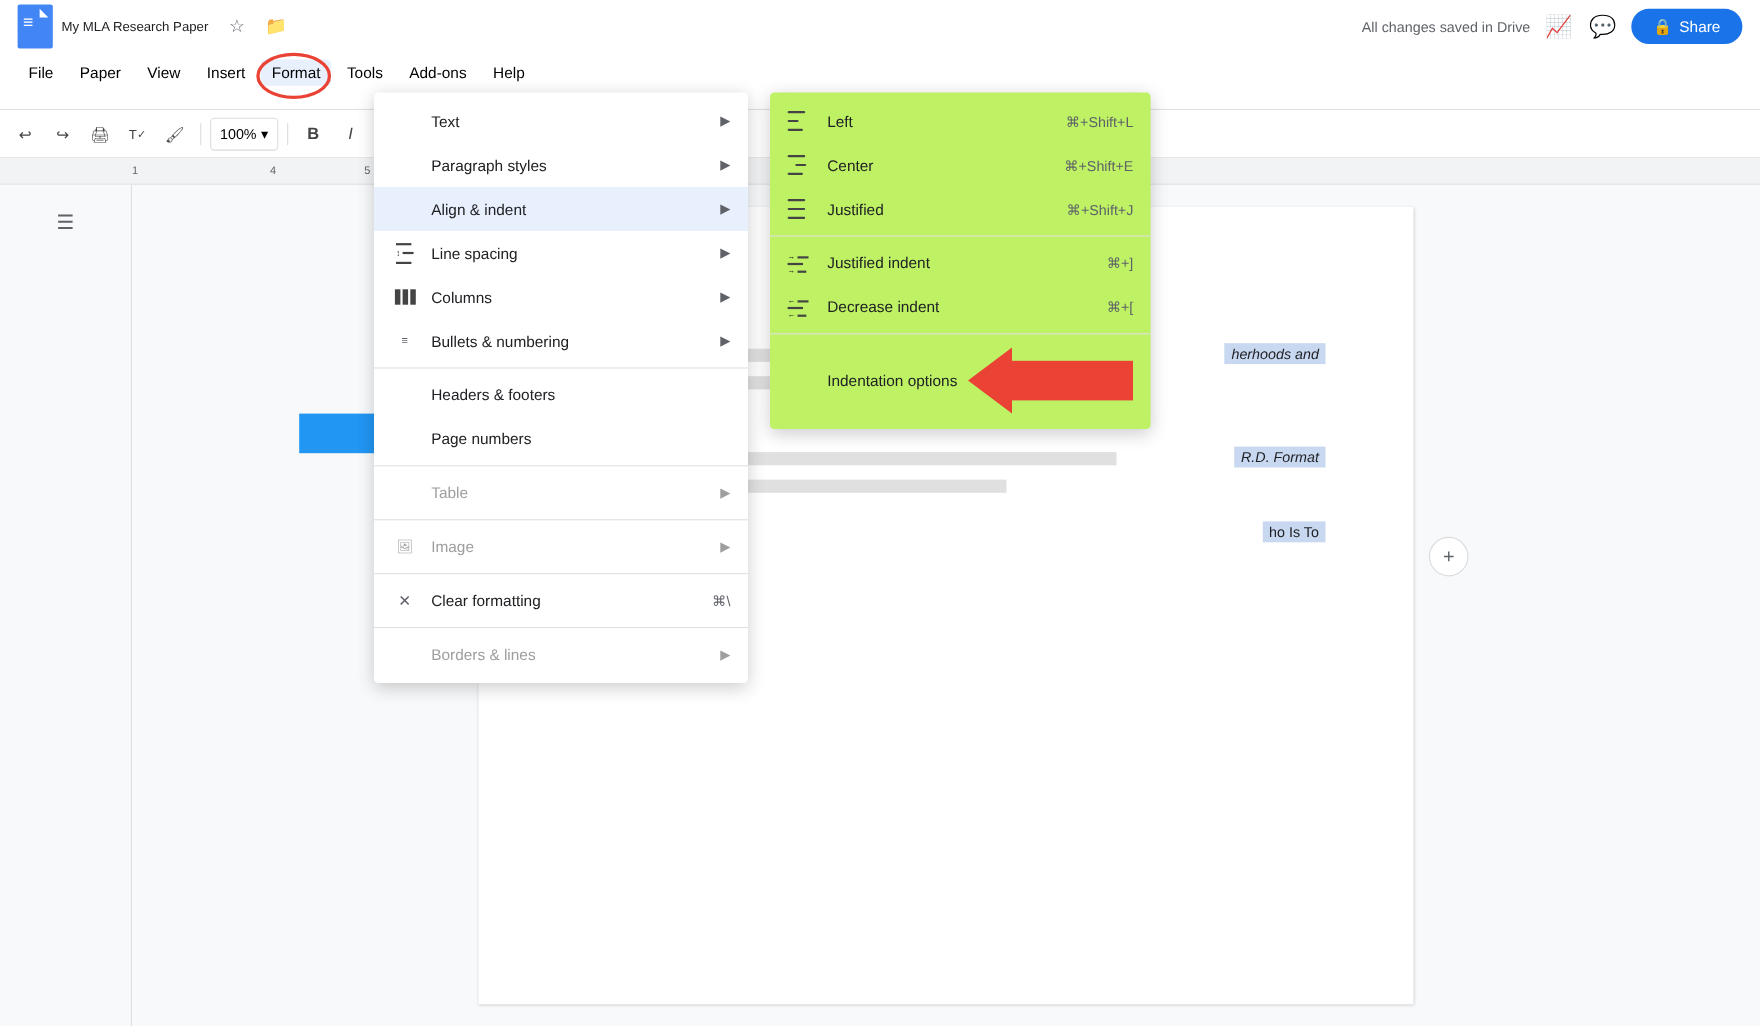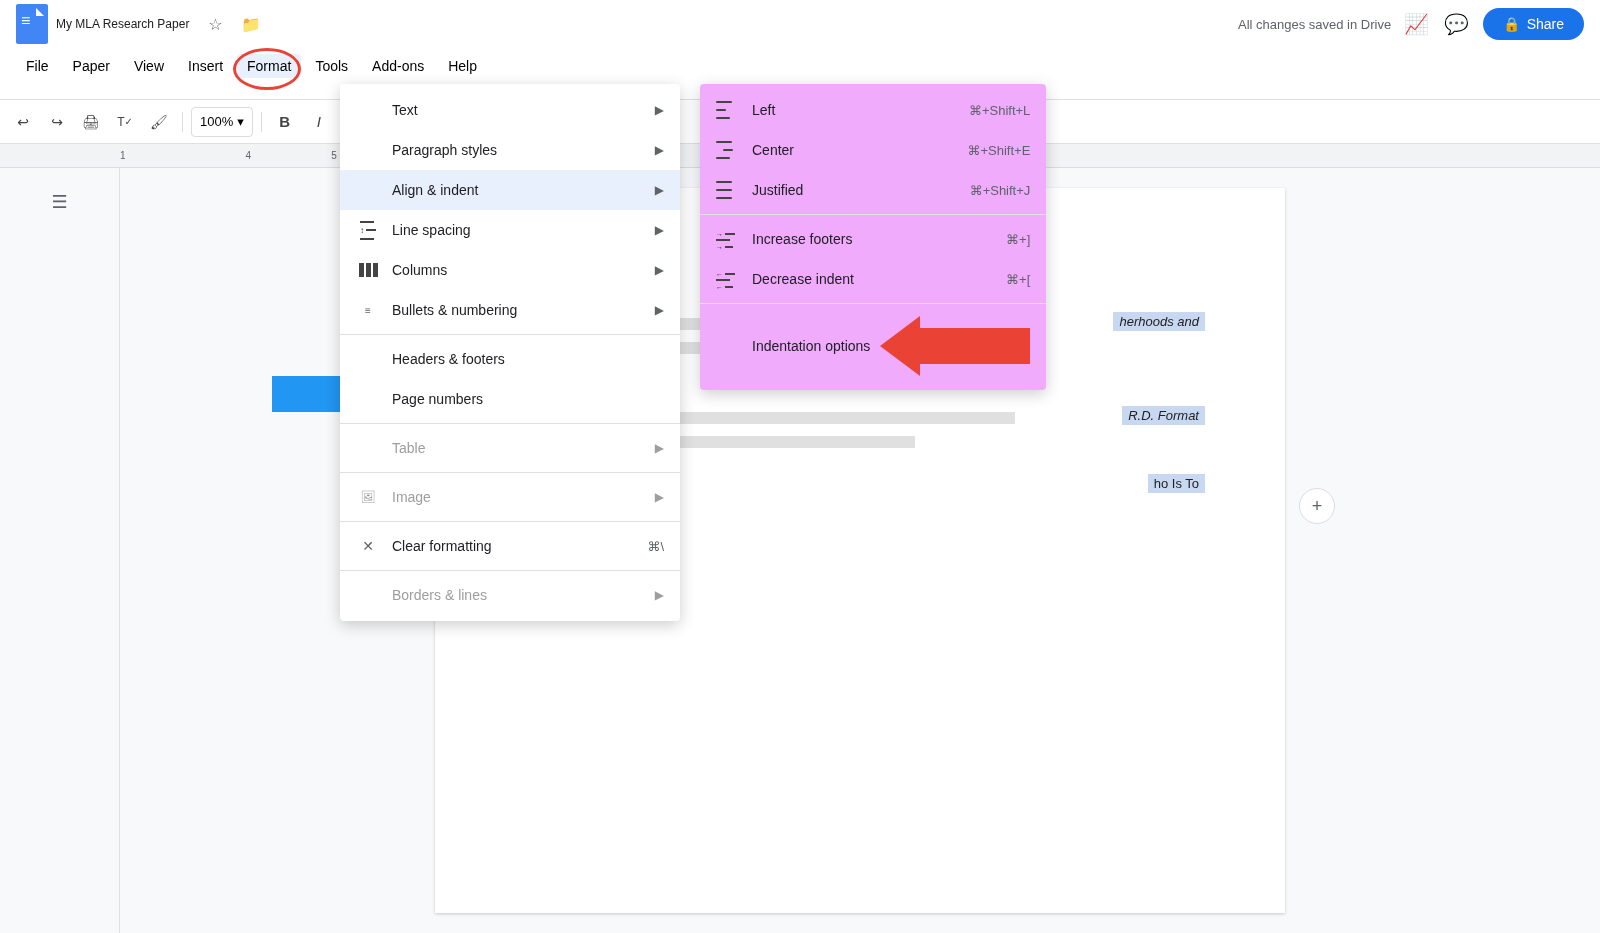--- a/index.html
+++ b/index.html
@@ -318,21 +318,21 @@
       height: 1px;
       background: #e0e0e0;
       margin: 4px 0;
     }
 
     
     .align-dropdown {
       position: absolute;
       top: 84px;
       left: 700px;
-      background: #f0abfc;
+      background: #bef264;
       border-radius: 4px;
       box-shadow: 0 4px 16px rgba(0,0,0,0.2);
       min-width: 320px;
       z-index: 1001;
       padding: 6px 0;
     }
 
     .align-item {
       display: flex;
       align-items: center;
@@ -754,21 +754,21 @@
           <span style="font-size:7px;">→</span>
           <div style="height:2px;width:10px;background:#444;"></div>
         </div>
         <div style="height:2px;width:14px;background:#444;"></div>
         <div style="display:flex;align-items:center;gap:2px;">
           <span style="font-size:7px;">→</span>
           <div style="height:2px;width:8px;background:#444;"></div>
         </div>
       </div>
     </div>
-    <span class="align-item-label">Increase footers</span>
+    <span class="align-item-label">Justified indent</span>
     <span class="align-item-shortcut">⌘+]</span>
   </div>
 
   <div class="align-item">
     <div class="align-item-icon">
       <div style="display:flex;flex-direction:column;gap:2px;">
         <div style="display:flex;align-items:center;gap:2px;">
           <span style="font-size:7px;">←</span>
           <div style="height:2px;width:10px;background:#444;"></div>
         </div>

